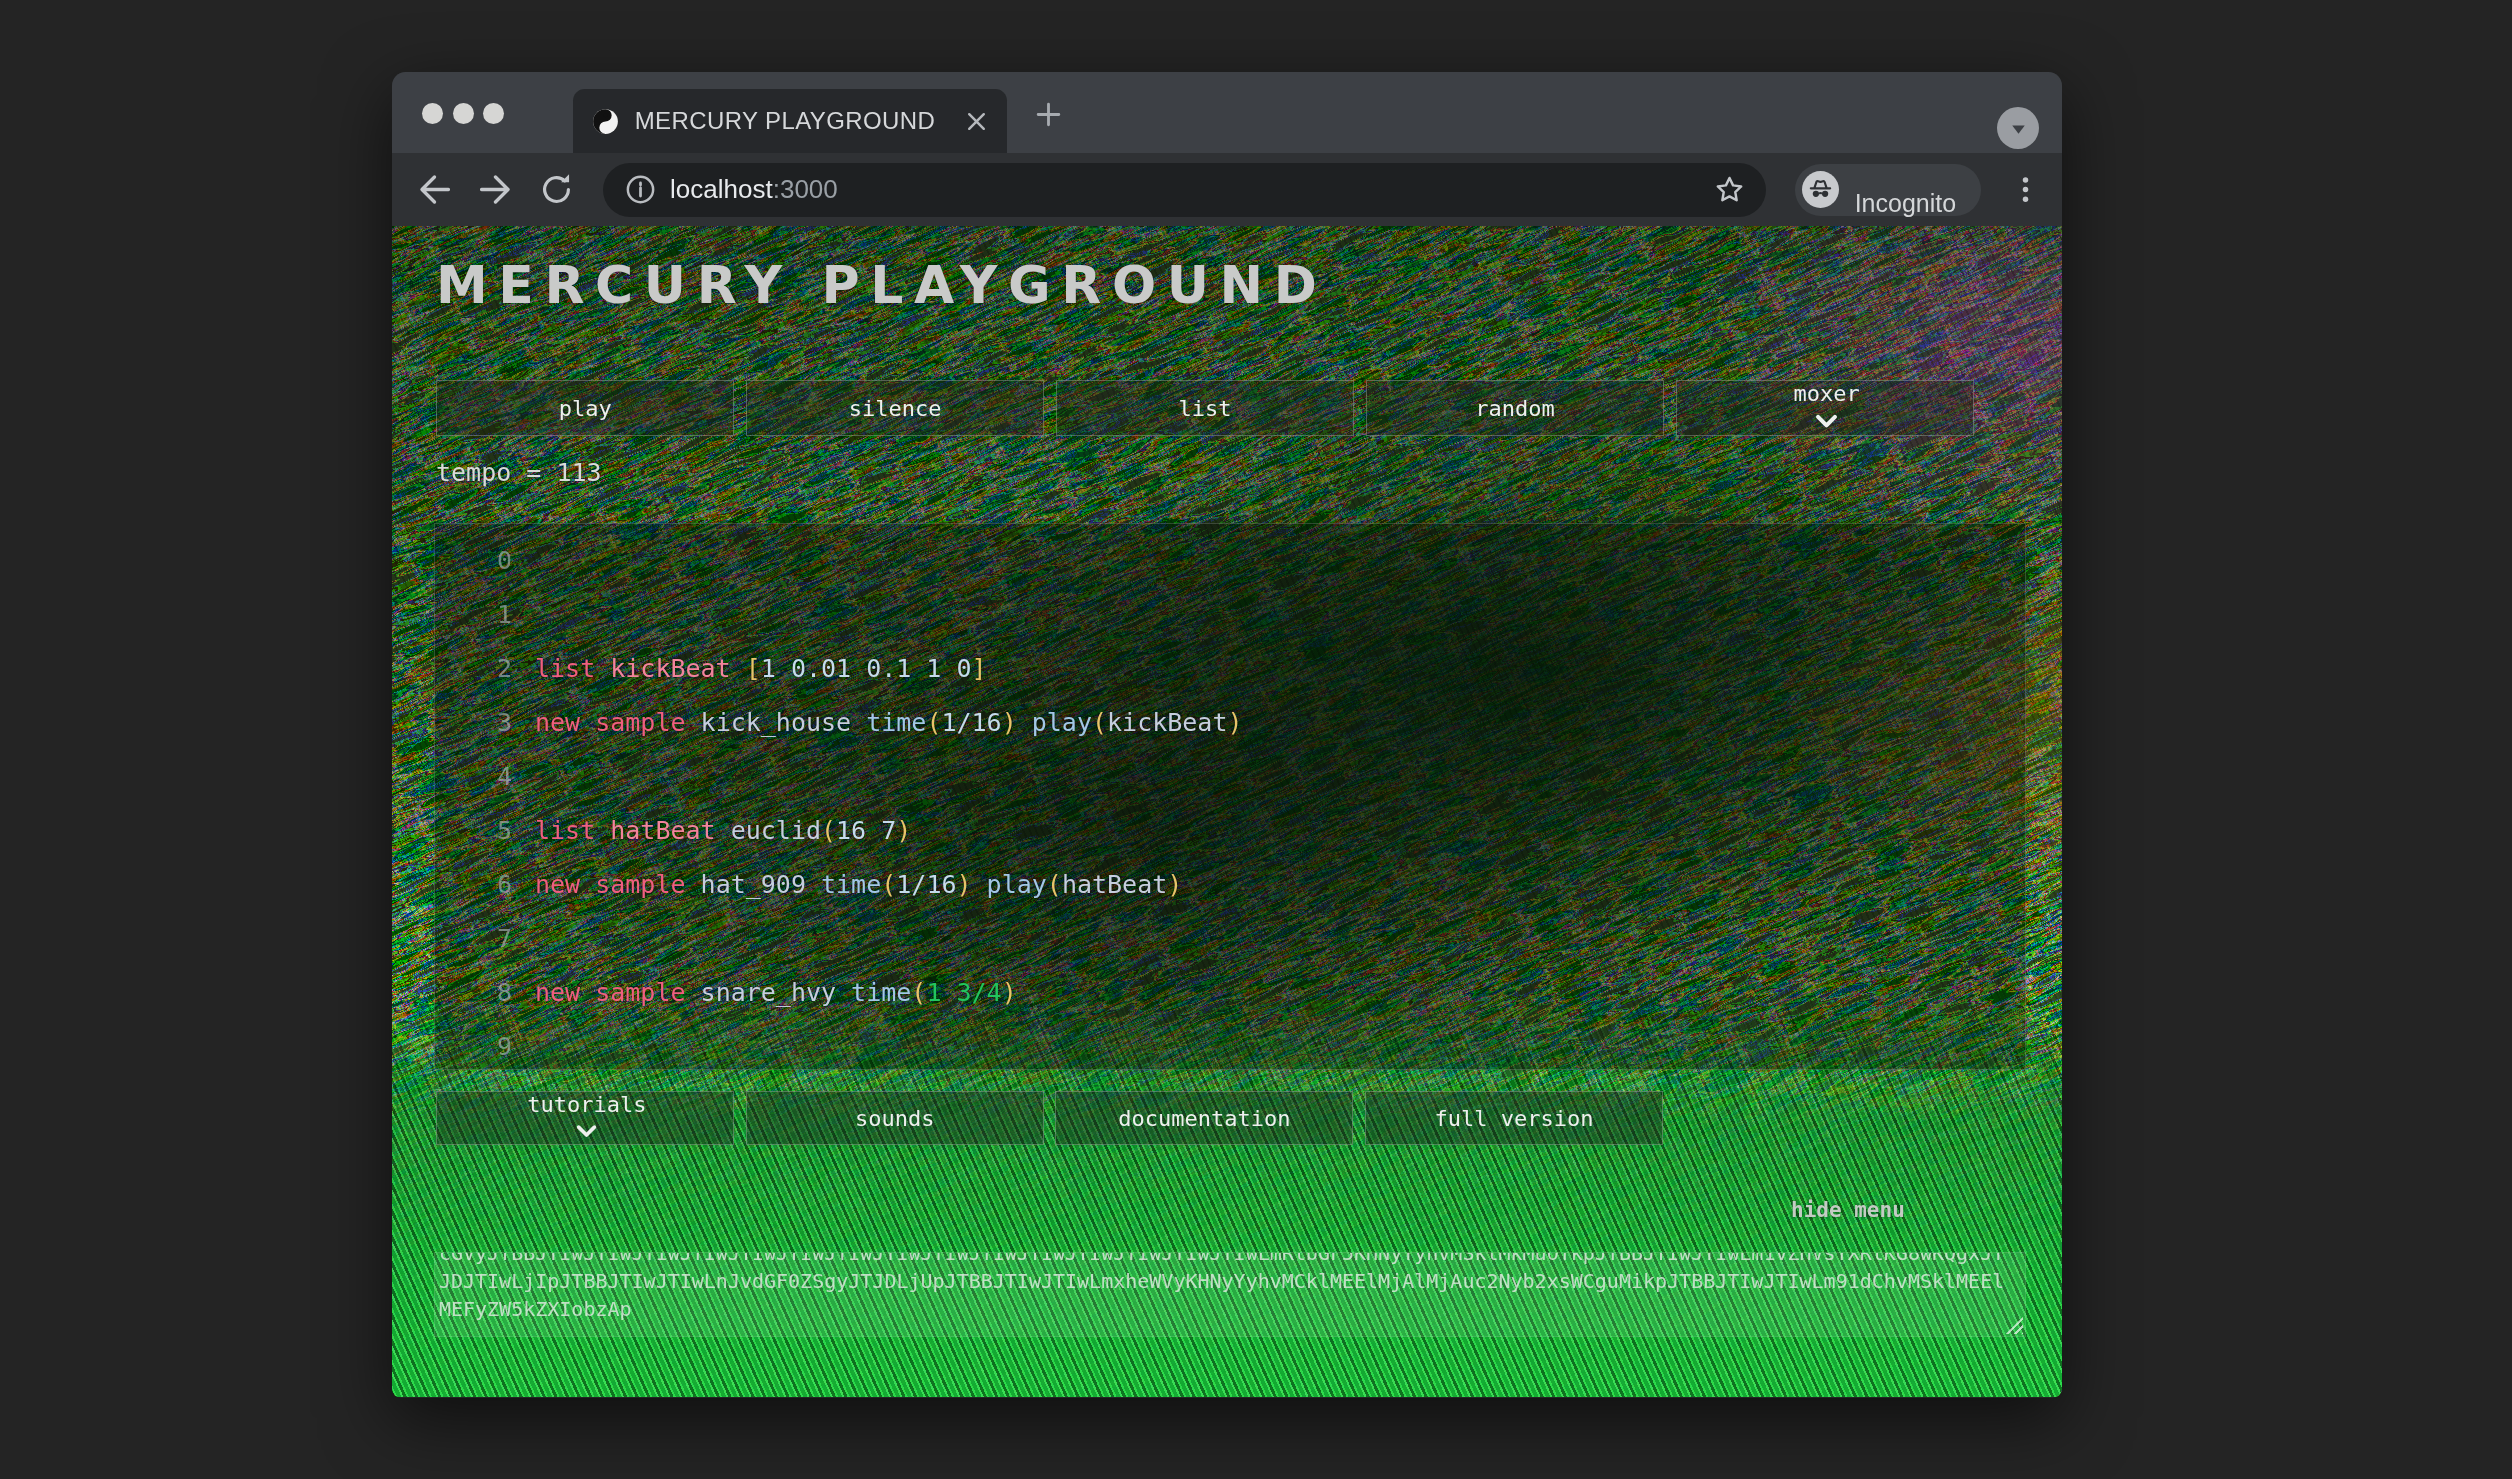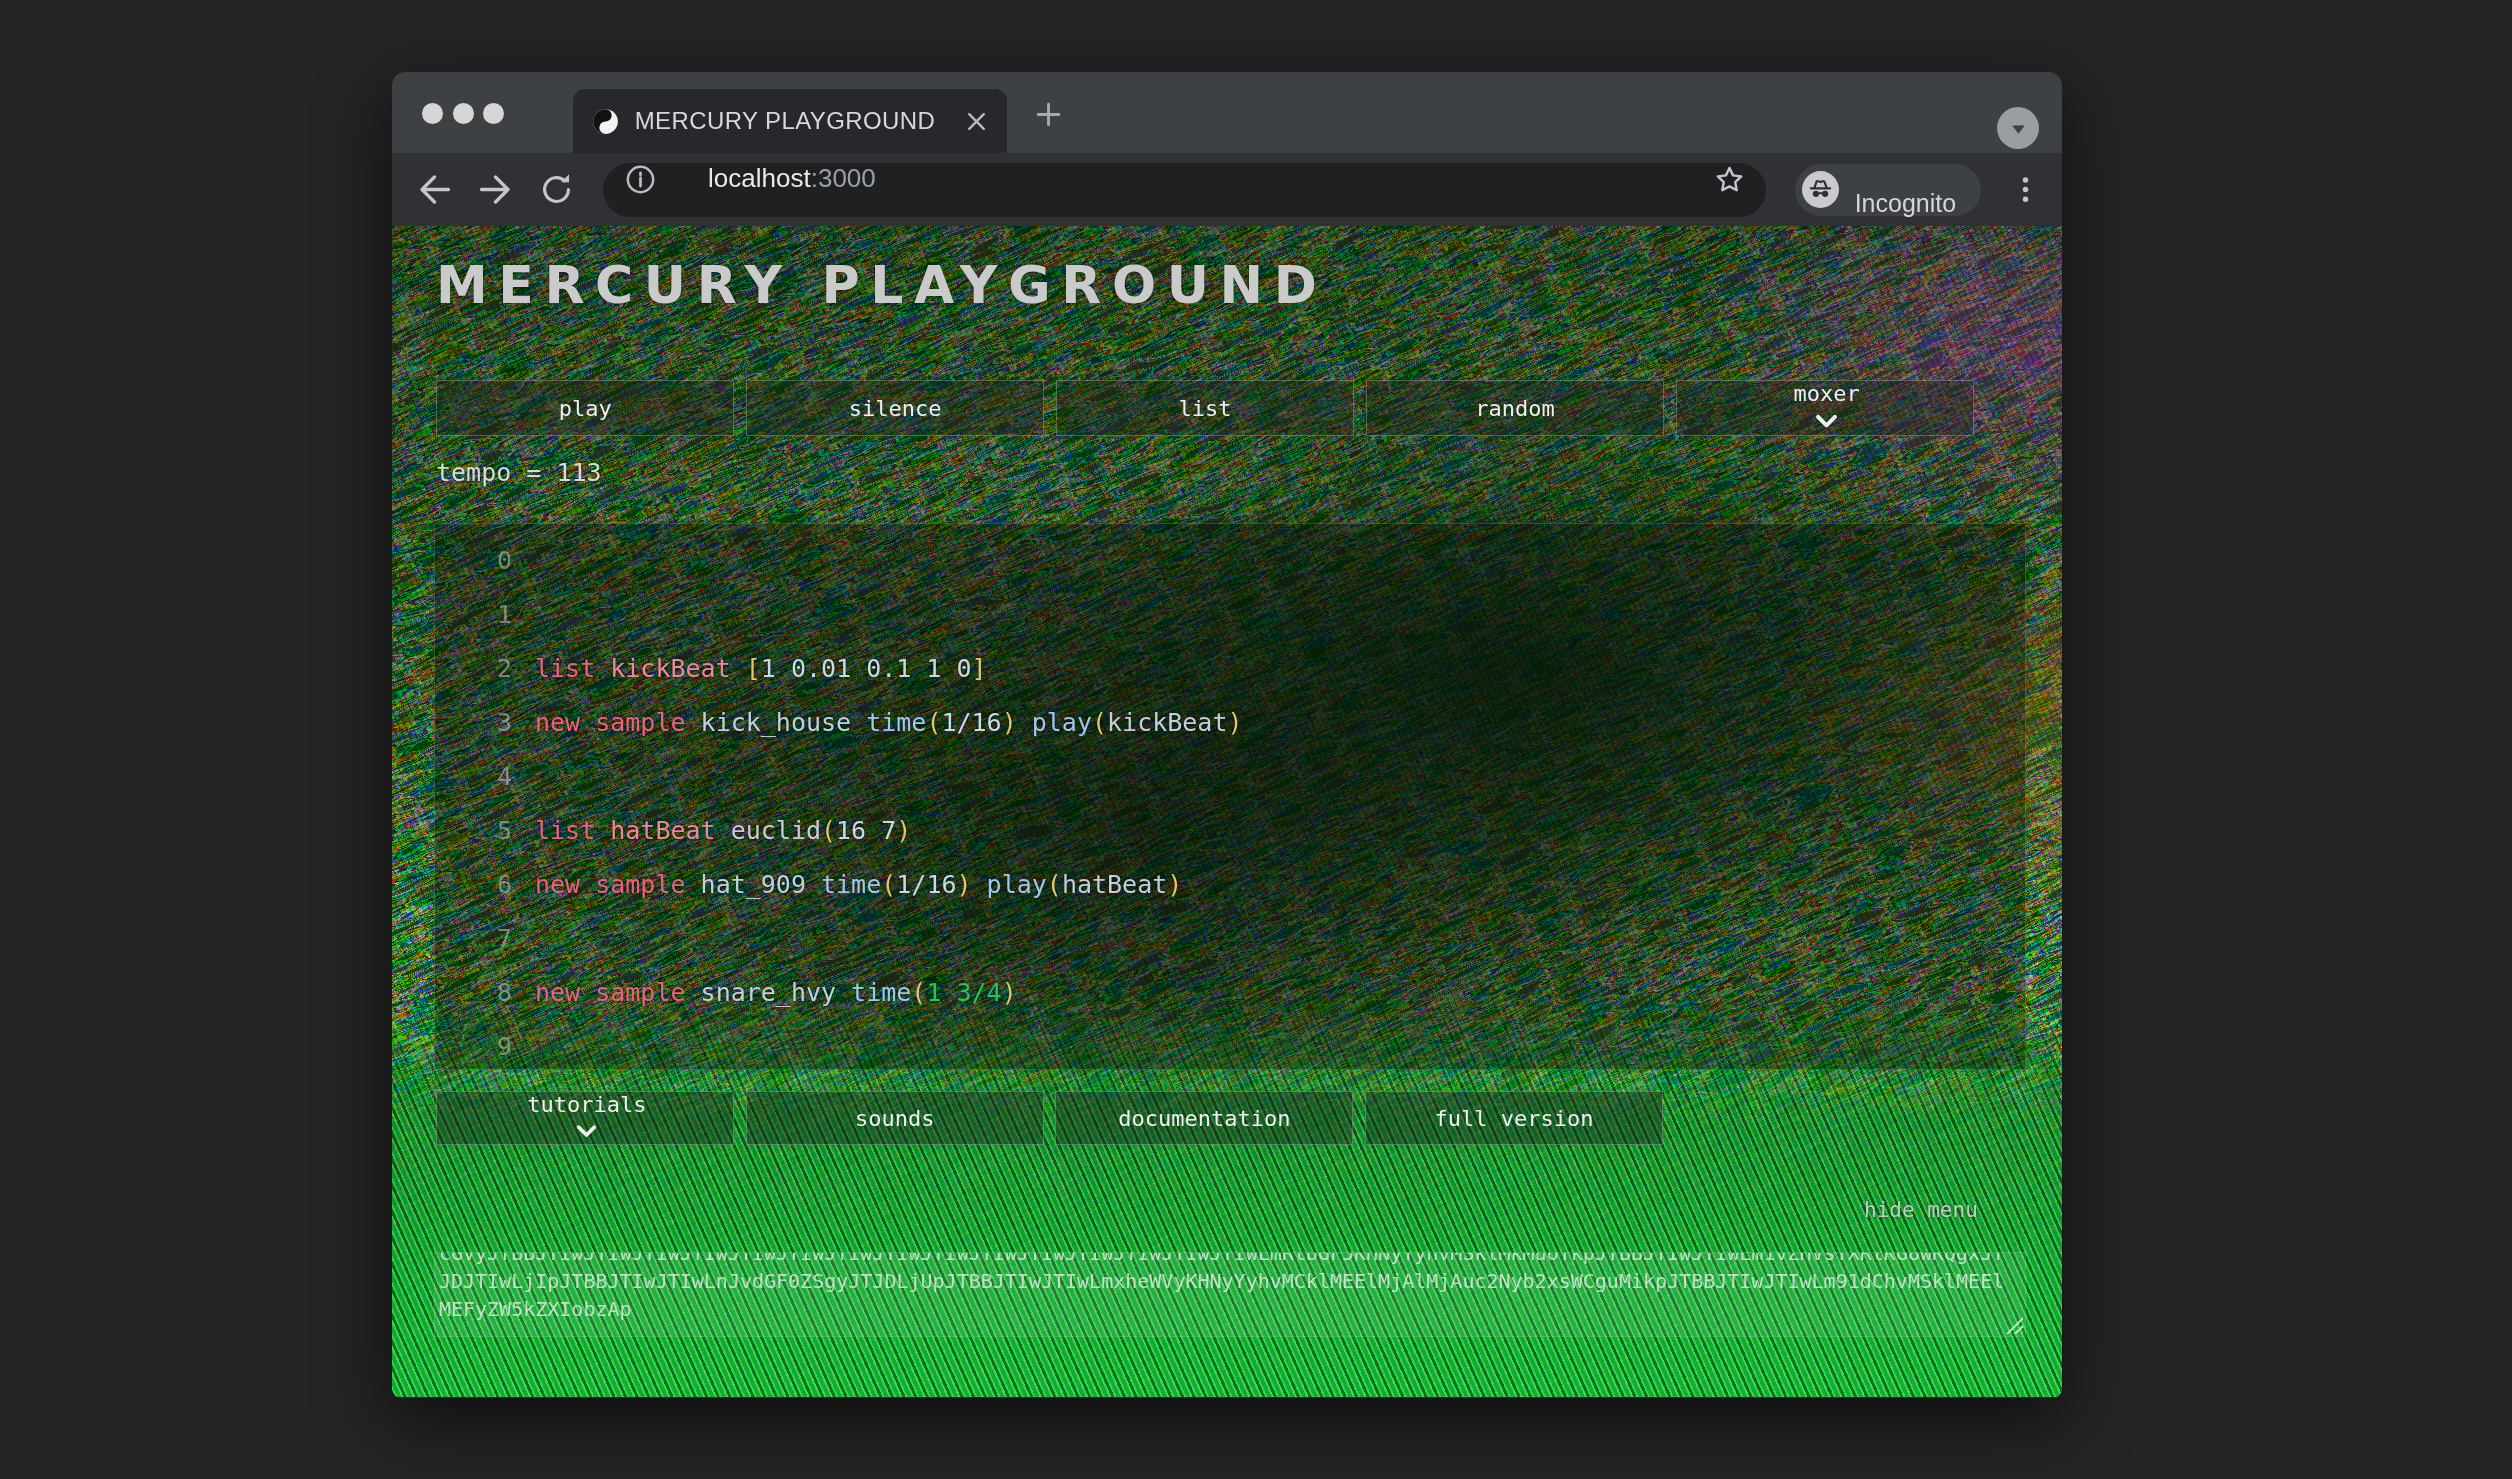--- a/index.html
+++ b/index.html
@@ -22,21 +22,21 @@
   .newtab { position:absolute; left:641px; top:27px; width:31px; height:31px; }
   .tabsearch { position:absolute; left:1605px; top:35px; width:42px; height:42px; border-radius:50%;
                background:#9a9da2; display:flex; align-items:center; justify-content:center; }
 
   
   .toolbar { position:relative; height:73px; background:#2f3134; display:flex; align-items:center; }
   .navbtn { width:42px; height:42px; display:flex; align-items:center; justify-content:center; flex:0 0 auto; }
   .navbtn.back { margin-left:21px; }
   .navbtn + .navbtn { margin-left:19.3px; }
   .urlbar { margin-left:25px; width:1163px; height:54px; background:#1e2022; border-radius:27px;
-            display:flex; align-items:flex-start;gap:38px; }
+            display:flex; align-items:center; }
   .info-icon { margin-left:21px; flex:0 0 auto; }
   .url-text { margin-left:13.5px; font-size:26px; color:#e8eaed; white-space:nowrap; }
   .url-port { color:#9aa0a6; }
   .star-icon { margin-left:auto; margin-right:19.3px; flex:0 0 auto; }
   .incog { margin-left:29px; height:52px; background:#3d4044; border-radius:26px;
            display:flex; align-items:center; padding:0 25px 0 7.7px; }
   .spy { width:37px; height:37px; border-radius:50%; background:#c8cacd; display:flex;
          align-items:center; justify-content:center; }
   .incog-label { margin-left:15.4px; color:#d5d7d9; font-size:25px;margin-top:28px; }
   .menu-dots { margin-left:25px; width:39px; height:42px; display:flex; align-items:center; justify-content:center; }
@@ -75,22 +75,22 @@
   .tempo { position:absolute; left:44px; top:232px; font-size:25px; color:#d9dbd9;
            text-shadow:0 0 2.9px rgba(0,0,0,0.5); white-space:pre; }
 
   .editor { position:absolute; left:42px; top:297px; width:1592px; height:547px;
             background:rgba(8,12,9,0.34); border:1px solid rgba(200,210,200,0.22); overflow:hidden; }
   .code-line { display:flex; height:54px; align-items:center; }
   .editor-inner { padding-top:9.6px; }
   .gutter { width:77px; text-align:right; font-size:25px; color:rgba(175,185,190,0.62); flex:0 0 auto; }
   .code { margin-left:23px; font-size:25px; white-space:pre; text-shadow:0 0 2.9px rgba(0,0,0,0.45); }
 
-  .hide-menu { position:absolute; left:1472px; top:972px; font-size:21px; color:#c4ccc4;
-               text-shadow:0 0 2.9px rgba(0,30,10,0.6); cursor:pointer; white-space:nowrap; }
+  .hide-menu { position:absolute; left:1399px; top:972px; font-size:21px; color:#c4ccc4;
+               text-shadow:0 0 2.9px rgba(0,30,10,0.6); cursor:pointer; white-space:nowrap;font-weight:bold; }
 
   .share-box { position:absolute; left:42px; top:1026px; width:1592px; height:85px;
                background:rgba(170,215,175,0.15); border:1px solid rgba(255,255,255,0.10);
                overflow:hidden; cursor:text; }
   .share-inner { margin:-14.5px 9.6px 0 3.9px; font-size:20px; line-height:28px; color:rgba(225,233,225,0.82);
                  word-break:break-all; white-space:pre-wrap; }
   .resize-handle { position:absolute; right:1.9px; bottom:1.9px; width:17.4px; height:17.4px;
                    background:repeating-linear-gradient(135deg, rgba(235,245,235,0.75) 0 1.9px, rgba(0,0,0,0) 1.9px 5.8px);
                    clip-path:polygon(100% 0, 100% 100%, 0 100%); }
   svg { display:block; }

